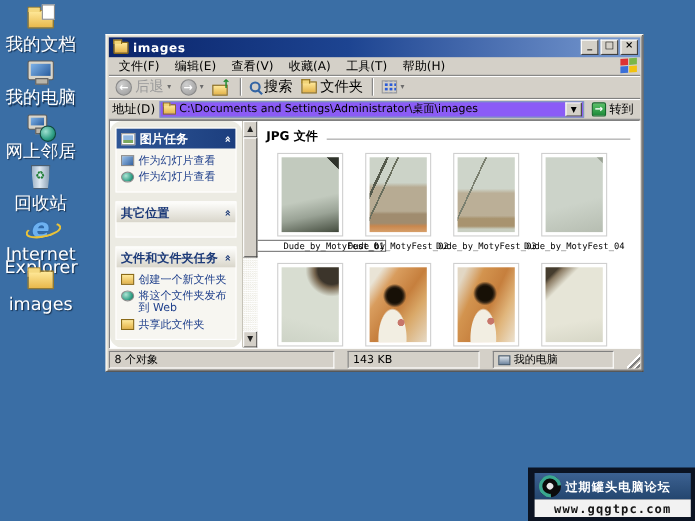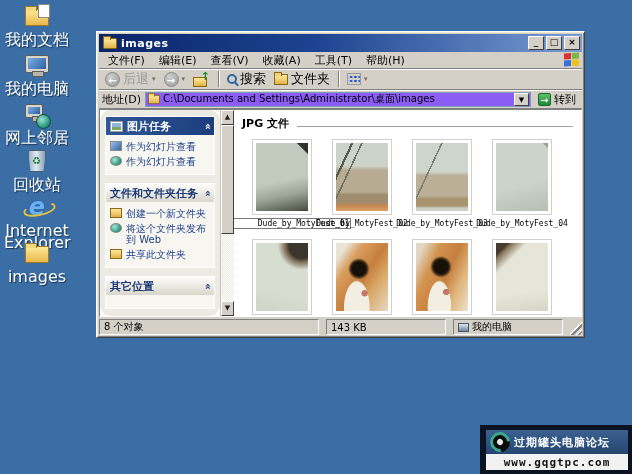--- a/index.html
+++ b/index.html
@@ -162,21 +162,21 @@
         radial-gradient(circle at 55% 74%,#c7766a 0 5%,transparent 6%),
         radial-gradient(ellipse at 40% 95%,#f2eee2 0 28%,transparent 30%),
         linear-gradient(125deg,#e9e4d6 0 12%,#d99d5e 28%,#c67f3d 52%,#d9a868 70%,#e6d9c4 100%); }
   .t7 { background:radial-gradient(circle at 48% 35%,#171006 0 13%,#3b2a18 16%,transparent 21%),
         radial-gradient(circle at 58% 72%,#c7766a 0 5%,transparent 6%),
         radial-gradient(ellipse at 45% 95%,#f2eee2 0 28%,transparent 30%),
         linear-gradient(115deg,#e2d7c4 0 10%,#d3944f 30%,#c67f3d 55%,#e0b57b 75%,#ece2d0 100%); }
   .t8 { background:linear-gradient(135deg,#453c2e 0 10%,#8a7a62 14%,transparent 26%),
         linear-gradient(170deg,#e6e5d7 0 70%,#d6d6c6 100%); }
 
-  .statusbar { height:16px; display:flex; align-items:stretch; gap:7px; margin-top:2px; flex:0 0 auto; }
+  .statusbar { height:16px; display:flex; align-items:stretch; gap:12px; margin-top:2px; flex:0 0 auto; }
   .scell { border:1px solid #808080; border-bottom-color:#fff; border-right-color:#fff;
     font-size:10px; padding:1px 4px; display:flex; align-items:center; gap:3px; background:#D4D0C8; }
   .scell.grow { flex:1; }
   .scell.kb { width:120px; }
   .scell.loc { width:110px; }
   .minicomp { width:11px; height:9px; background:linear-gradient(#dfe5ec,#6f86a0); border:1px solid #44586d; }
   .grip { width:12px; background:
     linear-gradient(135deg,transparent 0 50%,#fff 50% 60%,#808080 60% 70%,transparent 70% 78%,#fff 78% 84%,#808080 84% 92%,transparent 92%); }
 
   
@@ -320,50 +320,50 @@
           </div>
           <div class="task">
             <span class="mini globe"></span>
             <span>作为幻灯片查看</span>
           </div>
         </div>
       </div>
 
       <div class="panel">
         <div class="phead gray">
+          <span class="ptitle">其它位置</span>
+          <span class="chev">»</span>
+        </div>
+        <div class="pbody">
+          <div class="task">
+            
+            
+          </div>
+
+        </div>
+      </div>
+
+      <div class="panel">
+        <div class="phead gray">
           <span class="ptitle">文件和文件夹任务</span>
           <span class="chev">»</span>
         </div>
         <div class="pbody">
           <div class="task">
             <span class="mini folder"></span>
             <span>创建一个新文件夹</span>
           </div>
           <div class="task">
             <span class="mini globe"></span>
             <span>将这个文件夹发布到 Web</span>
           </div>
           <div class="task">
             <span class="mini folder"></span>
             <span>共享此文件夹</span>
           </div>
-        </div>
-      </div>
-
-      <div class="panel">
-        <div class="phead gray">
-          <span class="ptitle">其它位置</span>
-          <span class="chev">»</span>
-        </div>
-        <div class="pbody">
-          <div class="task">
-            
-            
-          </div>
-
         </div>
       </div>
 
     </div>
 
     <div class="sscroll">
       <div class="sbtn">▲</div>
       <div class="strack">
           <div class="sthumb"></div>
         </div>

